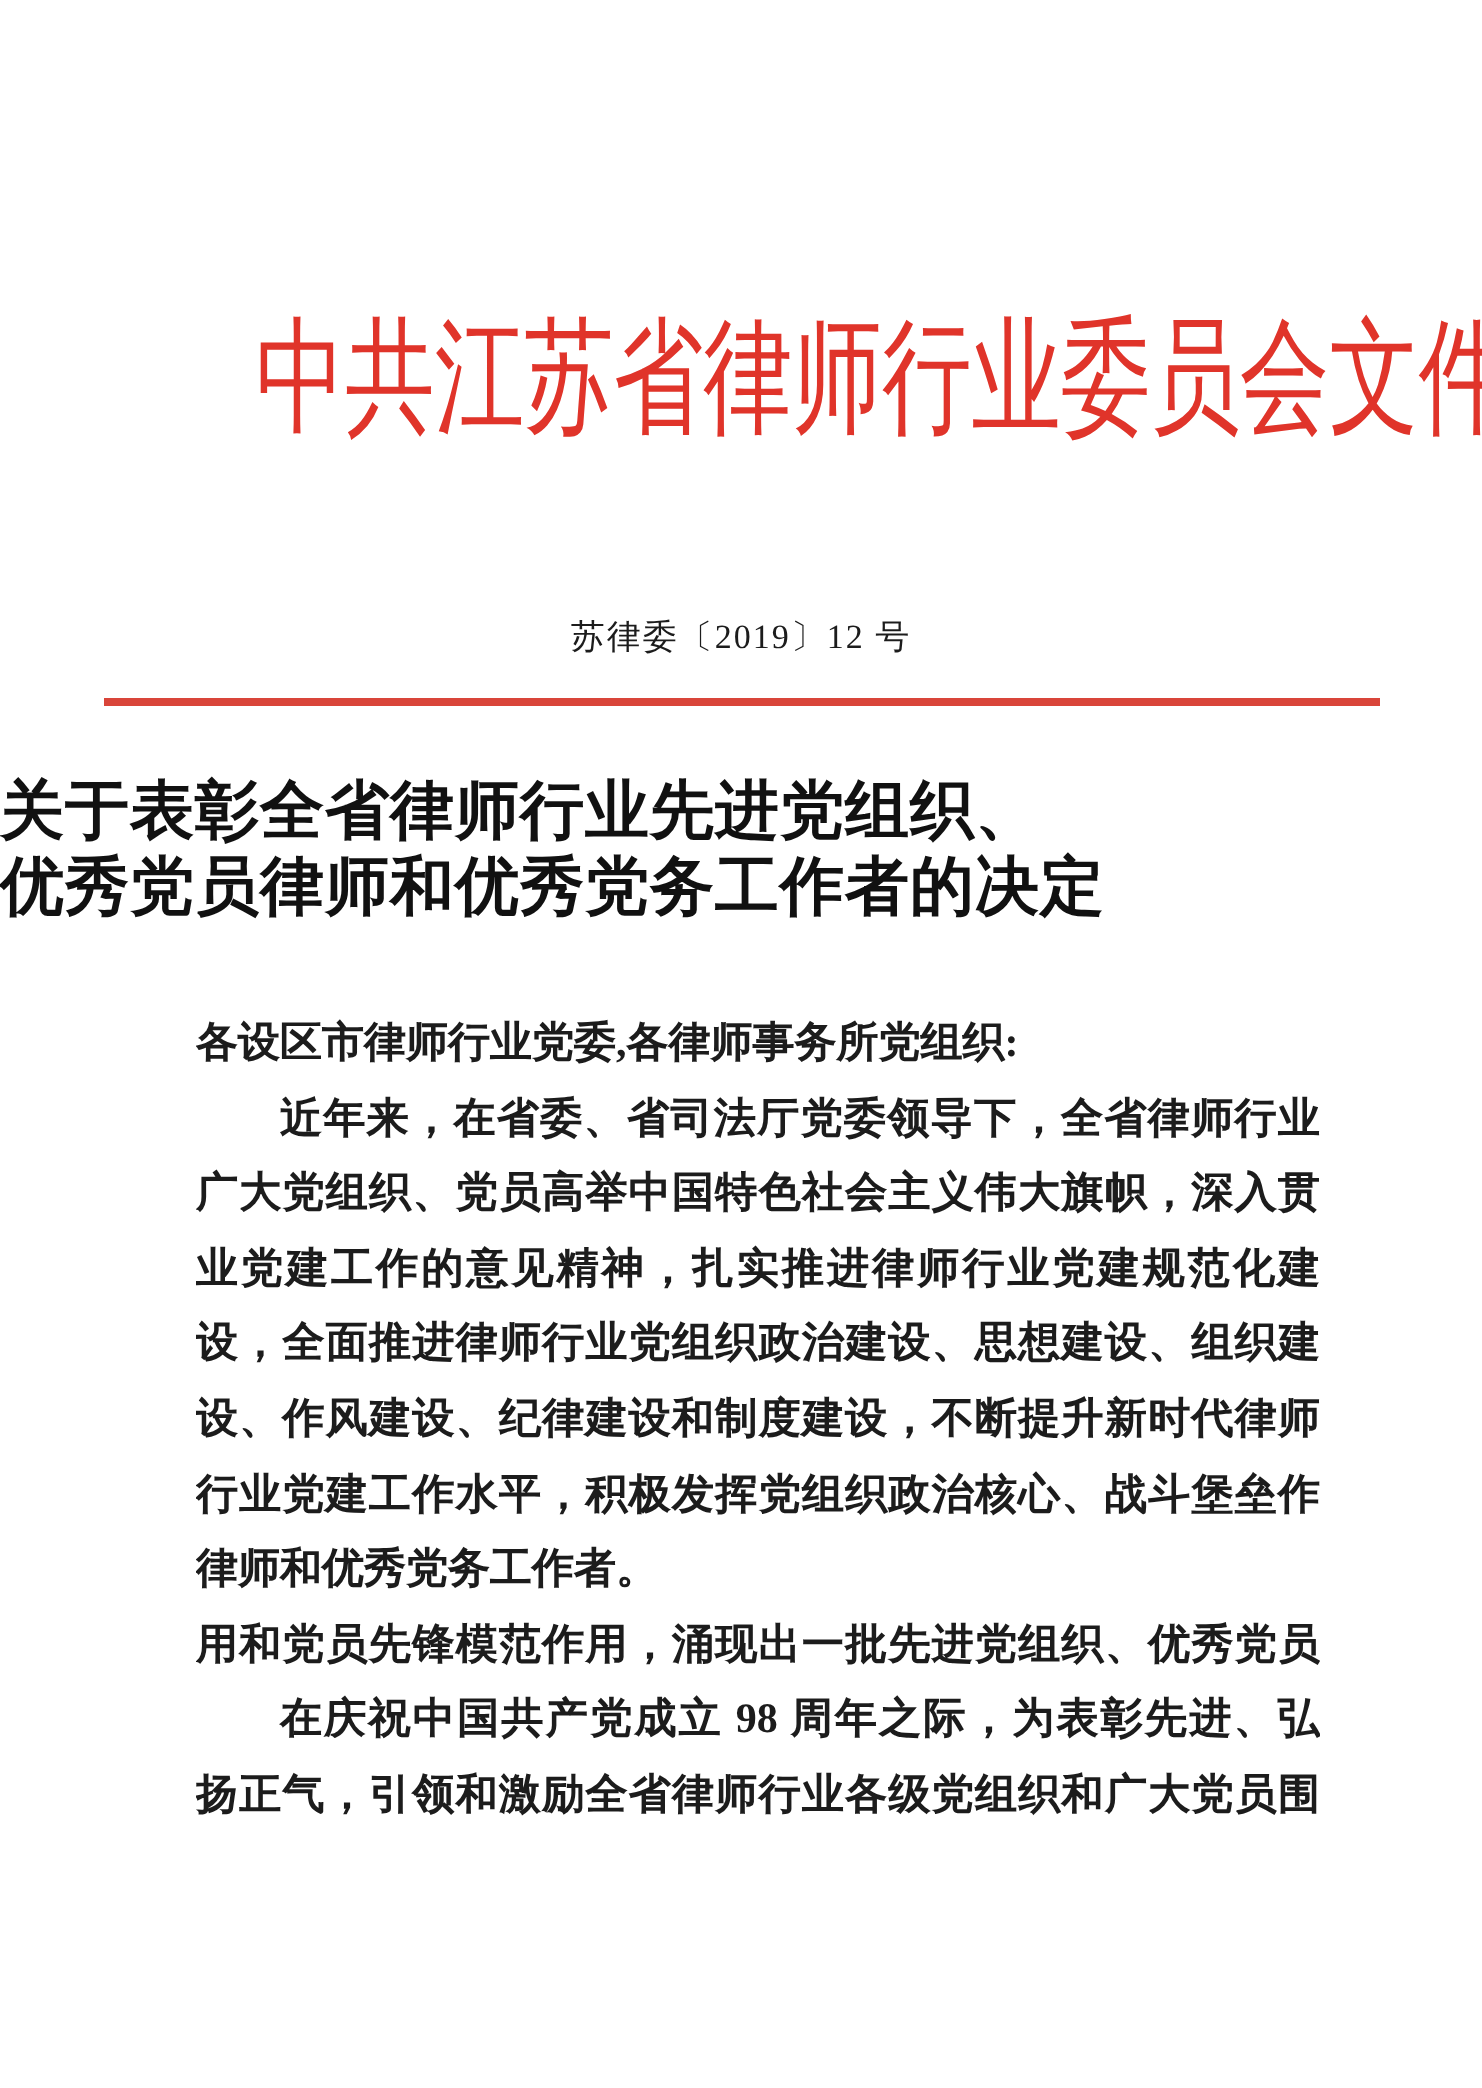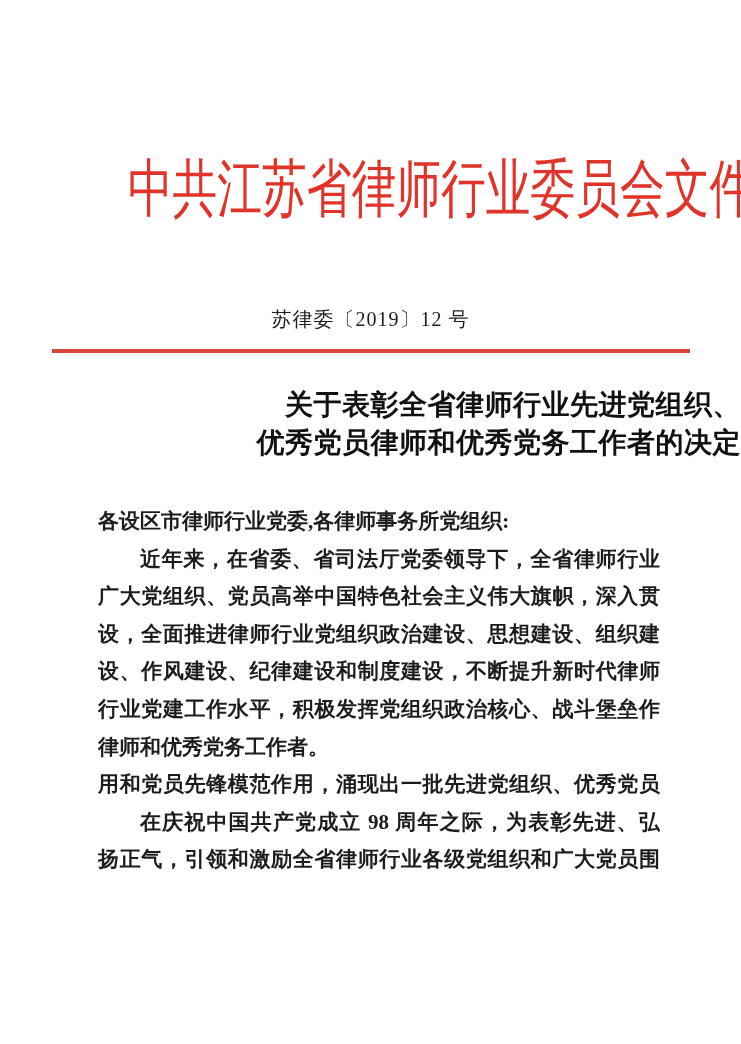--- a/index.html
+++ b/index.html
@@ -24,31 +24,31 @@
   }
   .header-title .squeeze{
     display:inline-block;
     transform:scaleX(0.71);
     transform-origin:50% 50%;
     letter-spacing:0px;
   }
   .doc-number{
     position:absolute;top:306px;left:0;width:100%;
     text-align:center;
-    font-size:20px;line-height:26px;color:var(--ink);
+    font-size:17px;line-height:26px;color:var(--ink);
     letter-spacing:1px;
   }
   .red-divider{
     position:absolute;top:349px;left:52px;width:638px;height:4px;
     background:var(--divider-red);
   }
   .doc-title{
     position:absolute;top:386px;left:0;width:100%;
-    text-align:right;color:#111;
-    font-weight:bold;font-size:28px;line-height:38px;
+    text-align:left;color:#111;
+    font-weight:bold;font-size:32px;line-height:38px;
     letter-spacing:0.5px;
   }
   .body-text{
     position:absolute;top:503px;left:98px;width:562px;
     font-size:21px;color:var(--ink);font-weight:bold;
   }
   .line{
     height:37.6px;line-height:37.6px;
     overflow:hidden;
   }
@@ -80,20 +80,21 @@
 
   <div class="doc-title">
     <div>关于表彰全省律师行业先进党组织、</div>
     <div>优秀党员律师和优秀党务工作者的决定</div>
   </div>
 
   <div class="body-text">
     <div class="line natural">各设区市律师行业党委,各律师事务所党组织:</div>
     <div class="line justify indent">近年来，在省委、省司法厅党委领导下，全省律师行业</div>
     <div class="line justify">广大党组织、党员高举中国特色社会主义伟大旗帜，深入贯</div>
+    <div class="line justify">业党建工作的意见精神，扎实推进律师行业党建规范化建</div>
     <div class="line justify">设，全面推进律师行业党组织政治建设、思想建设、组织建</div>
     <div class="line justify">设、作风建设、纪律建设和制度建设，不断提升新时代律师</div>
     <div class="line justify">行业党建工作水平，积极发挥党组织政治核心、战斗堡垒作</div>
     <div class="line natural">律师和优秀党务工作者。</div>
     <div class="line justify">用和党员先锋模范作用，涌现出一批先进党组织、优秀党员</div>
     <div class="line justify indent">在庆祝中国共产党成立 98 周年之际，为表彰先进、弘</div>
     <div class="line justify">扬正气，引领和激励全省律师行业各级党组织和广大党员围</div>
   </div>
 
 </div>

